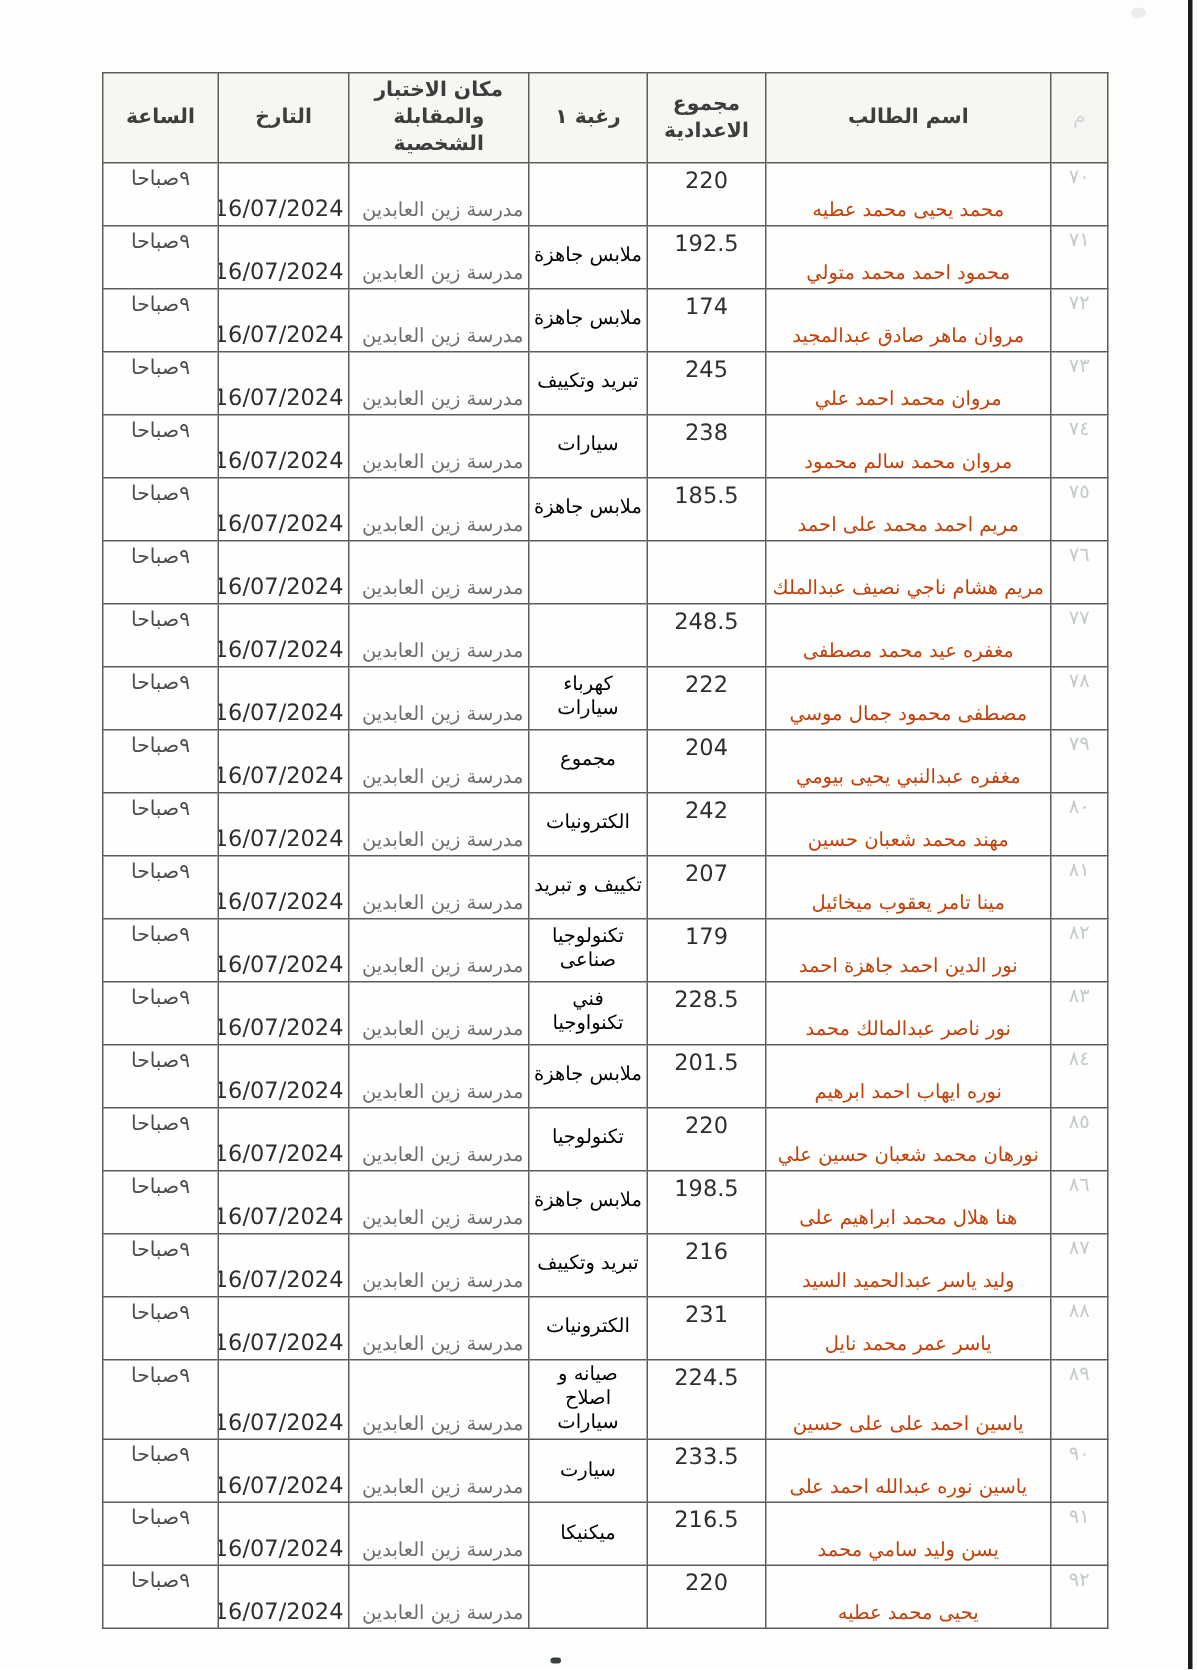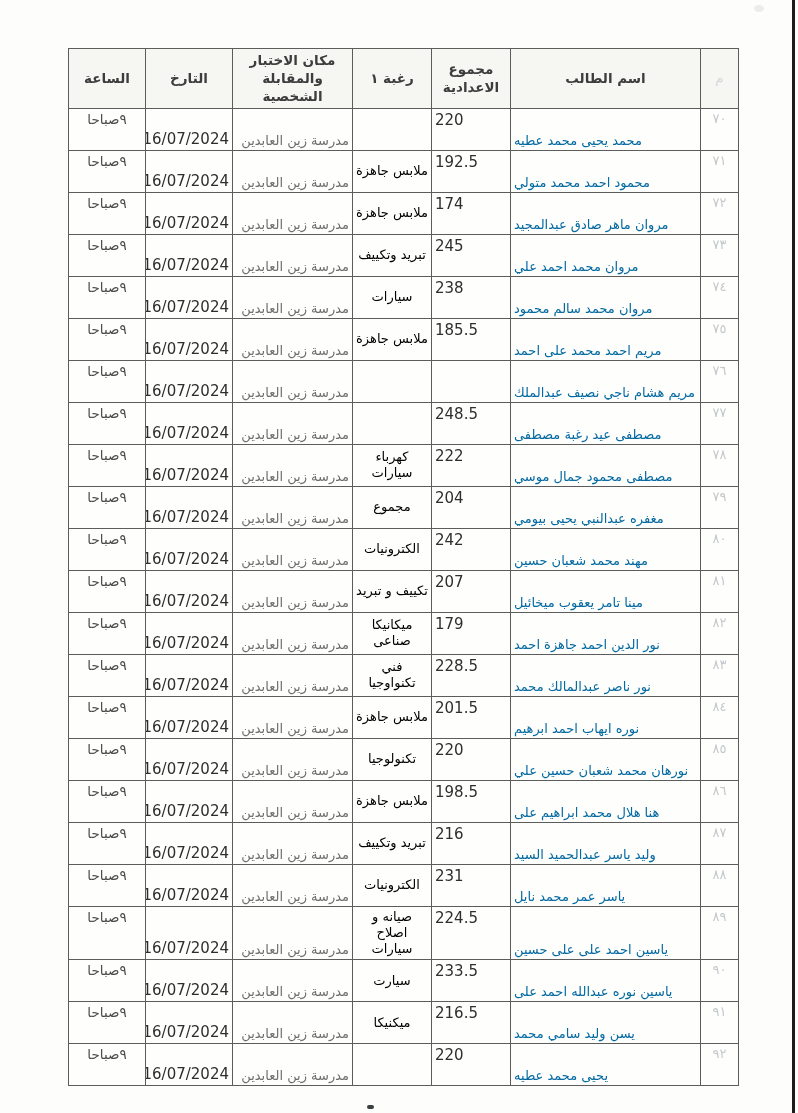--- a/index.html
+++ b/index.html
@@ -50,26 +50,26 @@
   }
   th.h-serial{color:#d4d7da;font-weight:normal;}
   
   tbody tr{height:42px;}
   td.c-serial{
     color:#c4c9cd;font-size:13px;text-align:center;
     vertical-align:top;padding-top:6px;
     border-right-color:#c6c6c4;
   }
   td.c-name{
-    color:#0369a1;font-size:13px;text-align:left;
+    color:#c2410c;font-size:13px;text-align:center;
     vertical-align:bottom;padding-bottom:6px;
     white-space:nowrap;
   }
   td.c-total{
-    color:#2e2e2e;font-size:15px;text-align:left;
+    color:#2e2e2e;font-size:15px;text-align:center;
     vertical-align:top;padding-top:7px;
     font-weight:500;
     font-family:"DejaVu Sans", sans-serif;
   }
   td.c-pref{
     color:#000000;font-size:13px;text-align:center;
     vertical-align:middle;line-height:1.25;
   }
   td.c-loc{
     color:#6e6e6c;font-size:13px;text-align:right;
@@ -171,21 +171,21 @@
     <td class="c-serial">٧٦</td>
     <td class="c-name">مريم هشام ناجي نصيف عبدالملك</td>
     <td class="c-total"></td>
     <td class="c-pref"></td>
     <td class="c-loc">مدرسة زين العابدين</td>
     <td class="c-date">16/07/2024</td>
     <td class="c-time">٩صباحا</td>
   </tr>
         <tr>
     <td class="c-serial">٧٧</td>
-    <td class="c-name">مصطفى عيد رغبة مصطفى</td>
+    <td class="c-name">مغفره عيد محمد مصطفى</td>
     <td class="c-total">248.5</td>
     <td class="c-pref"></td>
     <td class="c-loc">مدرسة زين العابدين</td>
     <td class="c-date">16/07/2024</td>
     <td class="c-time">٩صباحا</td>
   </tr>
         <tr>
     <td class="c-serial">٧٨</td>
     <td class="c-name">مصطفى محمود جمال موسي</td>
     <td class="c-total">222</td>
@@ -218,21 +218,21 @@
     <td class="c-total">207</td>
     <td class="c-pref">تكييف و تبريد</td>
     <td class="c-loc">مدرسة زين العابدين</td>
     <td class="c-date">16/07/2024</td>
     <td class="c-time">٩صباحا</td>
   </tr>
         <tr>
     <td class="c-serial">٨٢</td>
     <td class="c-name">نور الدين احمد جاهزة احمد</td>
     <td class="c-total">179</td>
-    <td class="c-pref">ميكانيكا صناعى</td>
+    <td class="c-pref">تكنولوجيا صناعى</td>
     <td class="c-loc">مدرسة زين العابدين</td>
     <td class="c-date">16/07/2024</td>
     <td class="c-time">٩صباحا</td>
   </tr>
         <tr>
     <td class="c-serial">٨٣</td>
     <td class="c-name">نور ناصر عبدالمالك محمد</td>
     <td class="c-total">228.5</td>
     <td class="c-pref">فني تكنواوجيا</td>
     <td class="c-loc">مدرسة زين العابدين</td>

